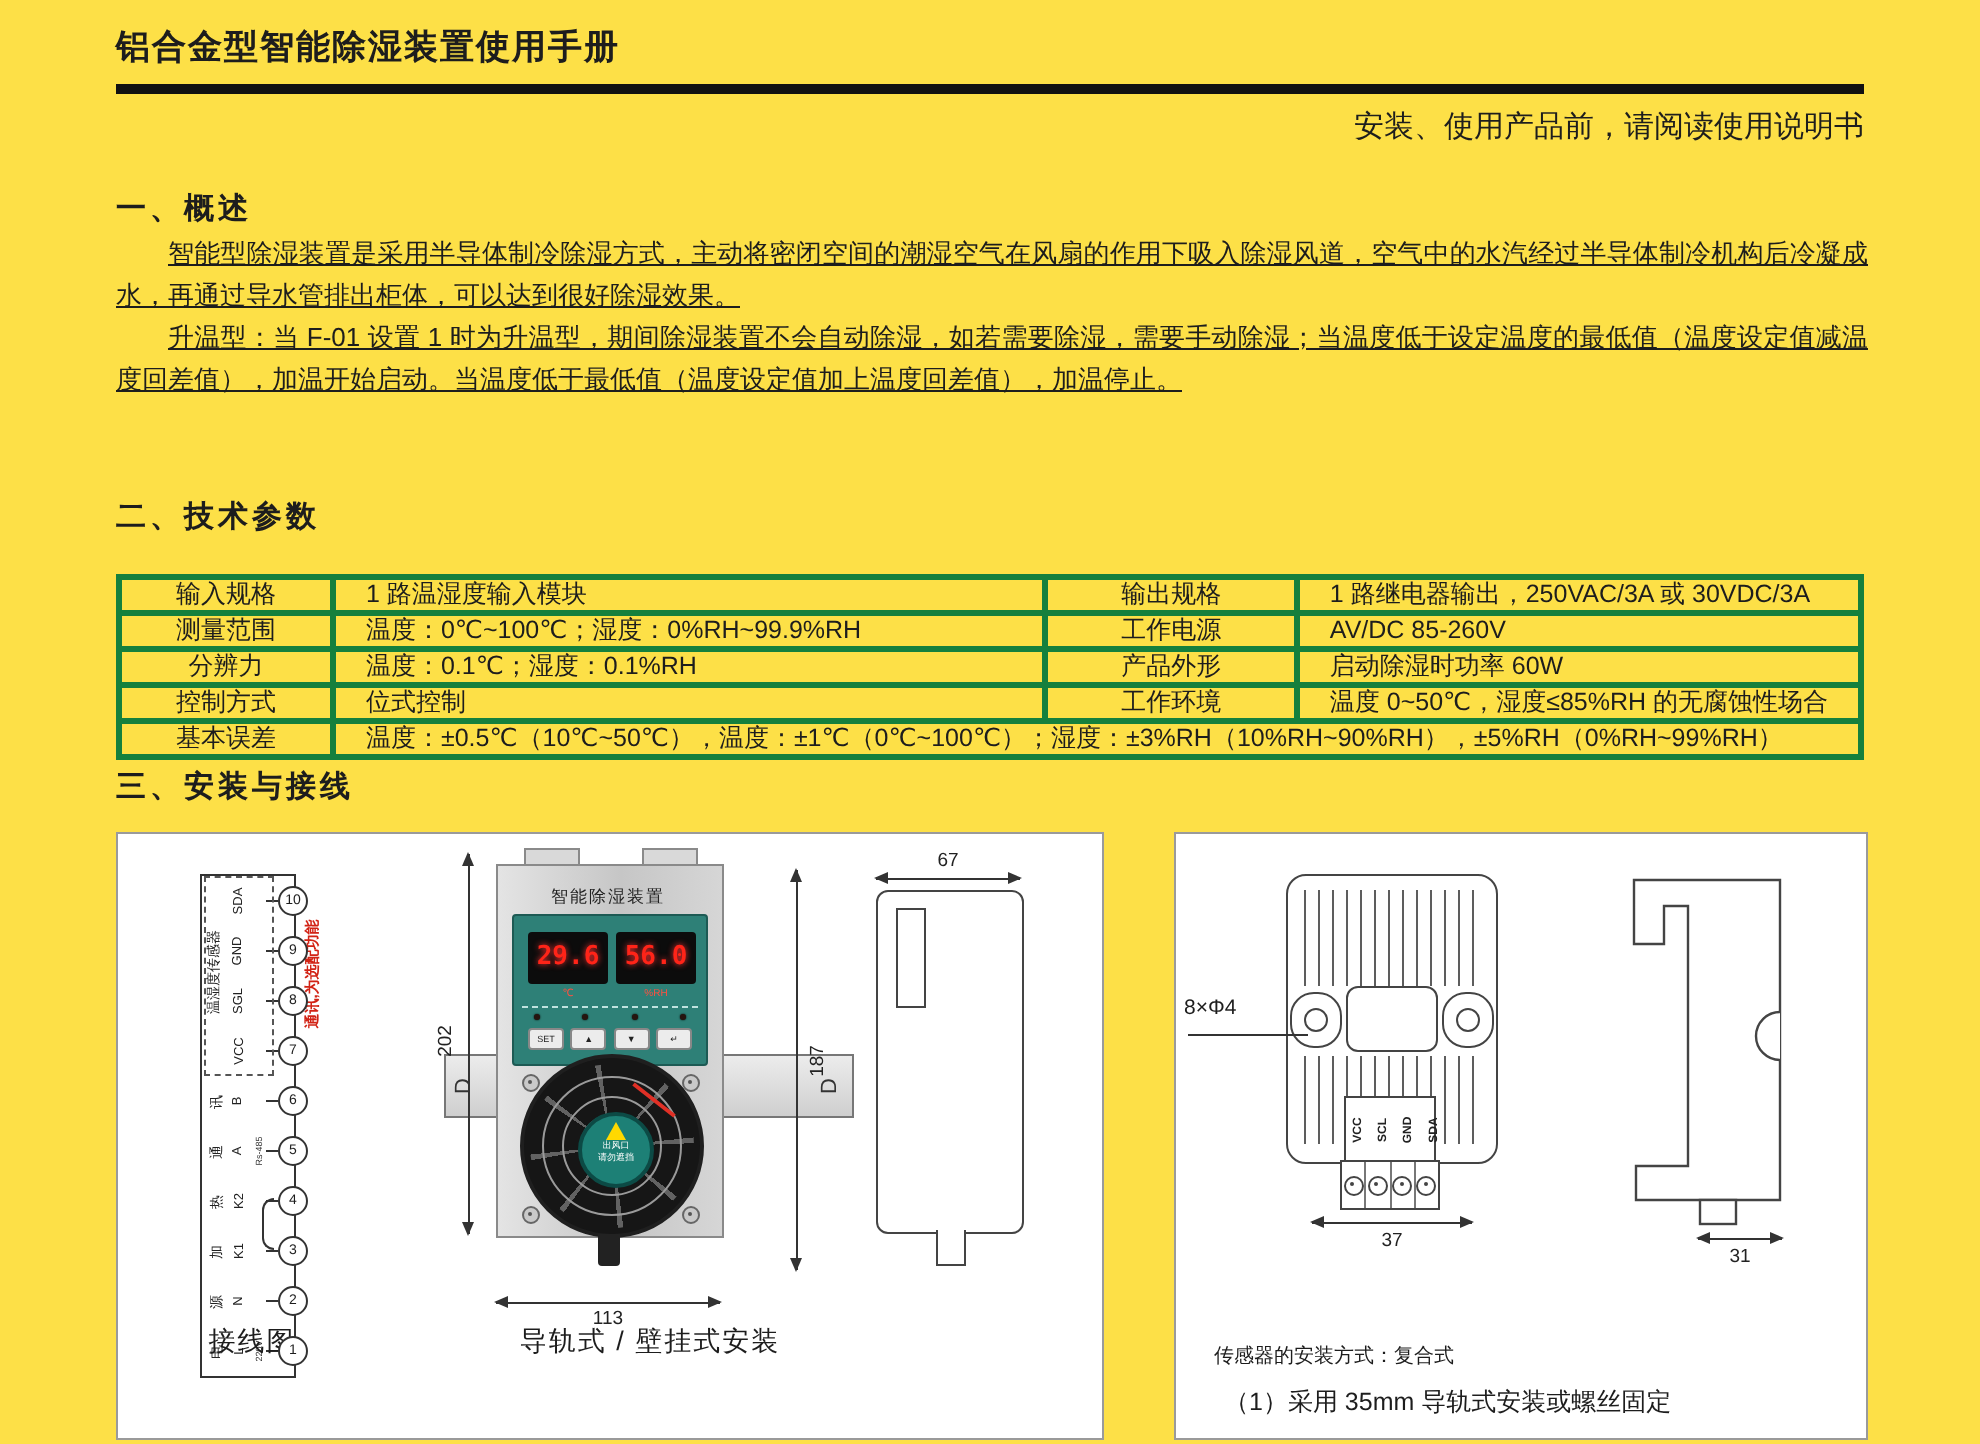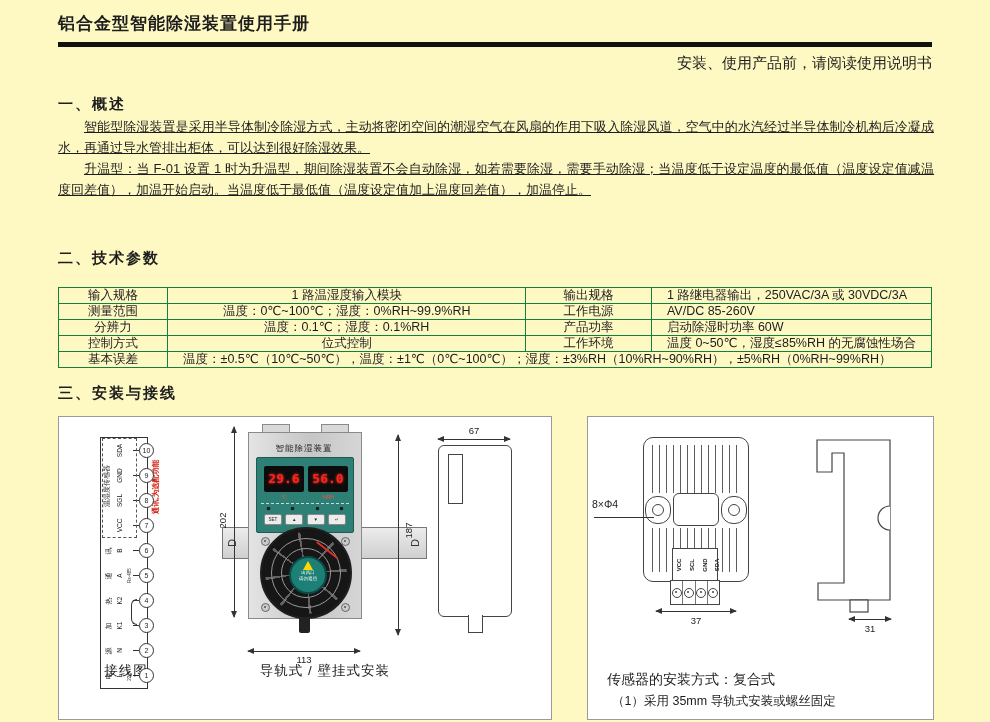--- a/index.html
+++ b/index.html
@@ -1,32 +1,32 @@
 <!DOCTYPE html>
 <html><head>
 <meta charset="utf-8">
 <style>
   html,body{margin:0;padding:0;background:#fff;}
-  #page{position:relative;width:990px;height:722px;background:#fef9c3;
+  #page{position:relative;width:990px;height:722px;background:#fde047;
         font-family:"Liberation Sans","DejaVu Sans",sans-serif;color:#1d1d1d;overflow:hidden;}
   .abs{position:absolute;}
   
   #doc-title{left:58px;top:12px;font-size:17px;font-weight:bold;letter-spacing:1px;}
   #head-rule{left:58px;top:42px;width:874px;height:4px;background:#111;border-top:1px solid #111;}
   #notice{left:58px;top:54px;width:874px;text-align:right;font-size:15px;}
   
   .sec-h{font-size:15px;font-weight:bold;letter-spacing:2px;}
   #ov-head{left:58px;top:95px;}
   #ov-body{left:58px;top:116px;width:876px;font-size:13px;line-height:21px;text-align:justify;}
   #ov-body p{margin:0;text-indent:2em;text-decoration:underline;}
   #sp-head{left:58px;top:249px;}
   #spec-table{left:58px;top:287px;width:874px;border-collapse:collapse;font-size:12.5px;}
-  #spec-table td{border:1px solid #15803d;padding:0 15px;height:15px;line-height:15px;white-space:nowrap;margin-top:24px;}
+  #spec-table td{border:3px solid #15803d;padding:0 15px;height:15px;line-height:15px;white-space:nowrap;margin-top:24px;}
   #spec-table td.k{width:108px;text-align:center;}
-  #spec-table td.c2{width:344px;text-align:center;}
+  #spec-table td.c2{width:344px;}
   #spec-table td.c3{width:104px;text-align:center;}
   #in-head{left:58px;top:384px;}
   
   .dbox{border:1px solid #9a9a9a;background:#fff;}
   #box-left{left:58px;top:416px;width:492px;height:302px;}
   #box-right{left:587px;top:416px;width:345px;height:302px;}
   .cap{font-size:13.5px;letter-spacing:1px;}
   
   .rot{display:flex;align-items:center;justify-content:center;overflow:visible;}
   .rot>span{transform:rotate(-90deg);white-space:nowrap;display:block;}
@@ -106,21 +106,21 @@
   .conn-cell{flex:1;border-left:1px solid #777;display:flex;align-items:center;justify-content:center;}
   .conn-cell:first-child{border-left:none;}
   .conn-screw{width:8px;height:8px;border:1px solid #444;border-radius:50%;position:relative;}
   .conn-screw::after{content:"";position:absolute;left:2.5px;top:2.5px;width:2px;height:2px;background:#444;border-radius:50%;}
   #phi-lead{left:594px;top:517px;width:60px;height:0;border-top:1px solid #333;}
   #phi-lab{left:592px;top:498px;font-size:10.5px;}
   
   #cap-wiring{left:66px;top:662px;width:120px;text-align:center;}
   #cap-mount{left:225px;top:662px;width:200px;text-align:center;}
   #outline-note{left:66px;top:697px;font-size:15px;margin-top:44px;}
-  #mount-title{left:607px;top:671px;font-size:14px;}
+  #mount-title{left:607px;top:671px;font-size:10px;}
   #mount-item{left:612px;top:693px;font-size:12.5px;}
 </style>
 </head>
 <body>
 
 <div id="page">
 
   <div class="abs" id="doc-title">铝合金型智能除湿装置使用手册</div>
   <div class="abs" id="head-rule"></div>
   <div class="abs" id="notice">安装、使用产品前，请阅读使用说明书</div>
@@ -142,21 +142,21 @@
     </tr>
     <tr>
       <td class="k">测量范围</td>
       <td class="c2">温度：0℃~100℃；湿度：0%RH~99.9%RH</td>
       <td class="c3">工作电源</td>
       <td>AV/DC 85-260V</td>
     </tr>
     <tr>
       <td class="k">分辨力</td>
       <td class="c2">温度：0.1℃；湿度：0.1%RH</td>
-      <td class="c3">产品功率</td>
+      <td class="c3">产品外形</td>
       <td>启动除湿时功率 60W</td>
     </tr>
     <tr>
       <td class="k">控制方式</td>
       <td class="c2">位式控制</td>
       <td class="c3">工作环境</td>
       <td>温度 0~50℃，湿度≤85%RH 的无腐蚀性场合</td>
     </tr>
     <tr>
       <td class="k">基本误差</td>

